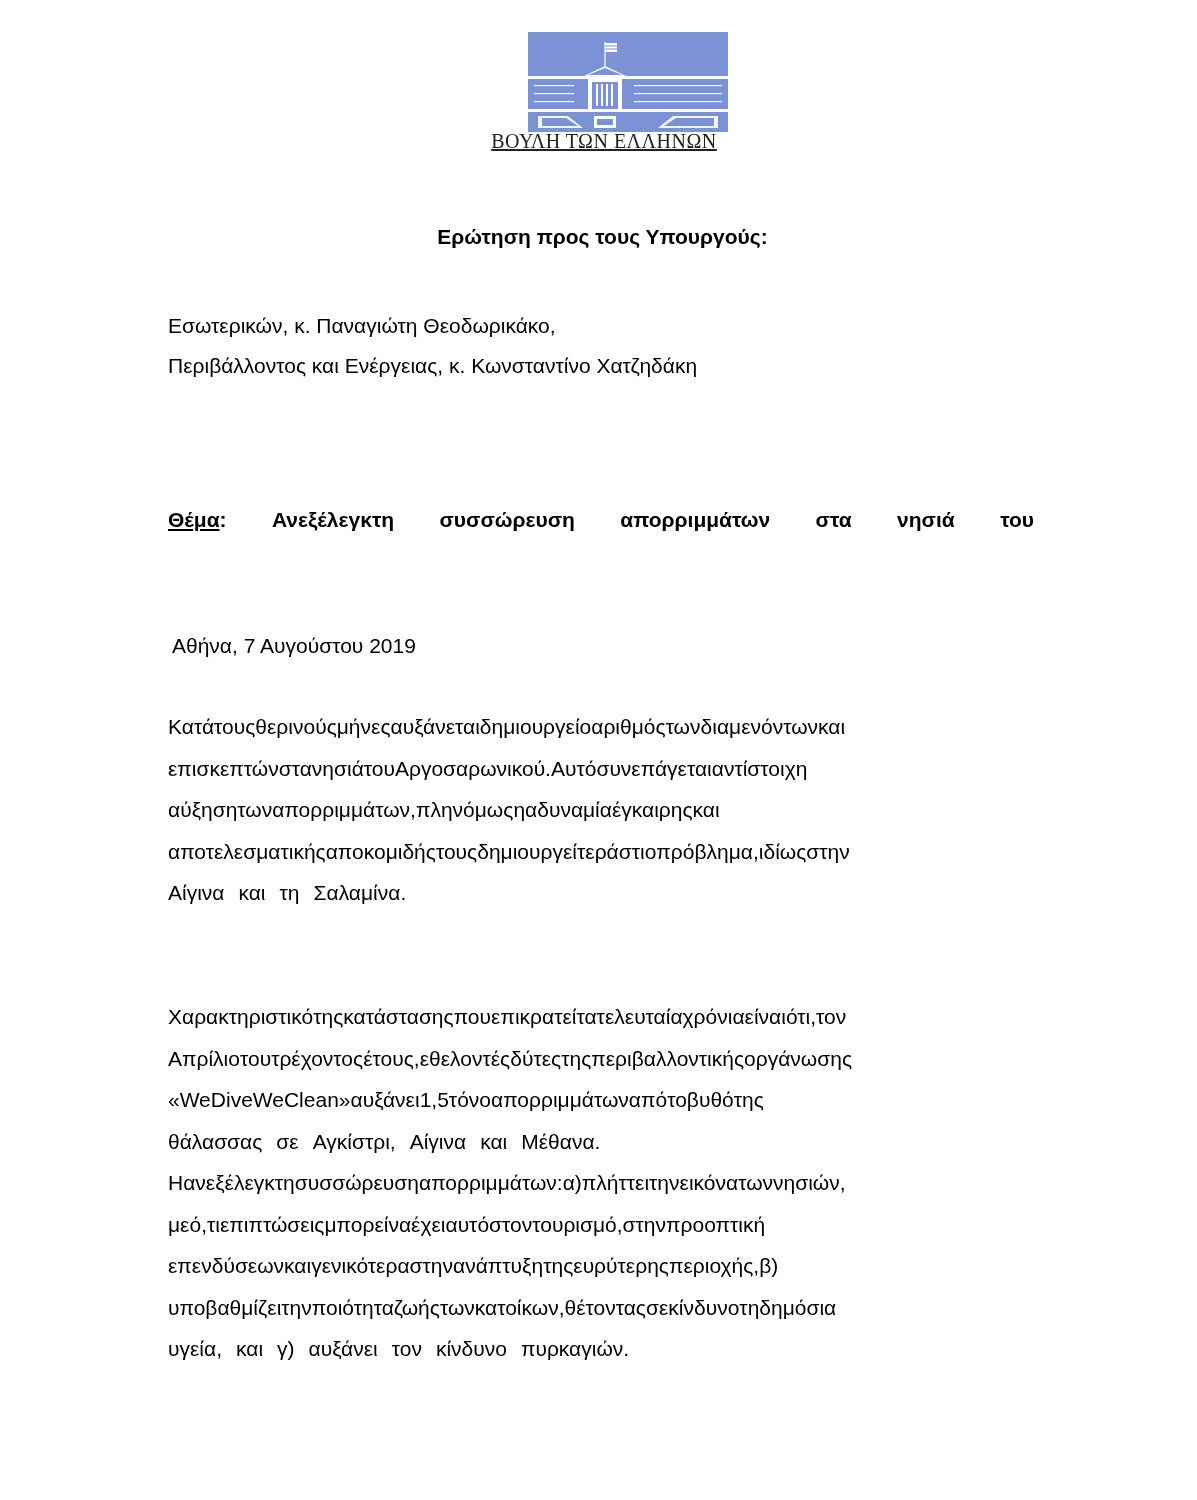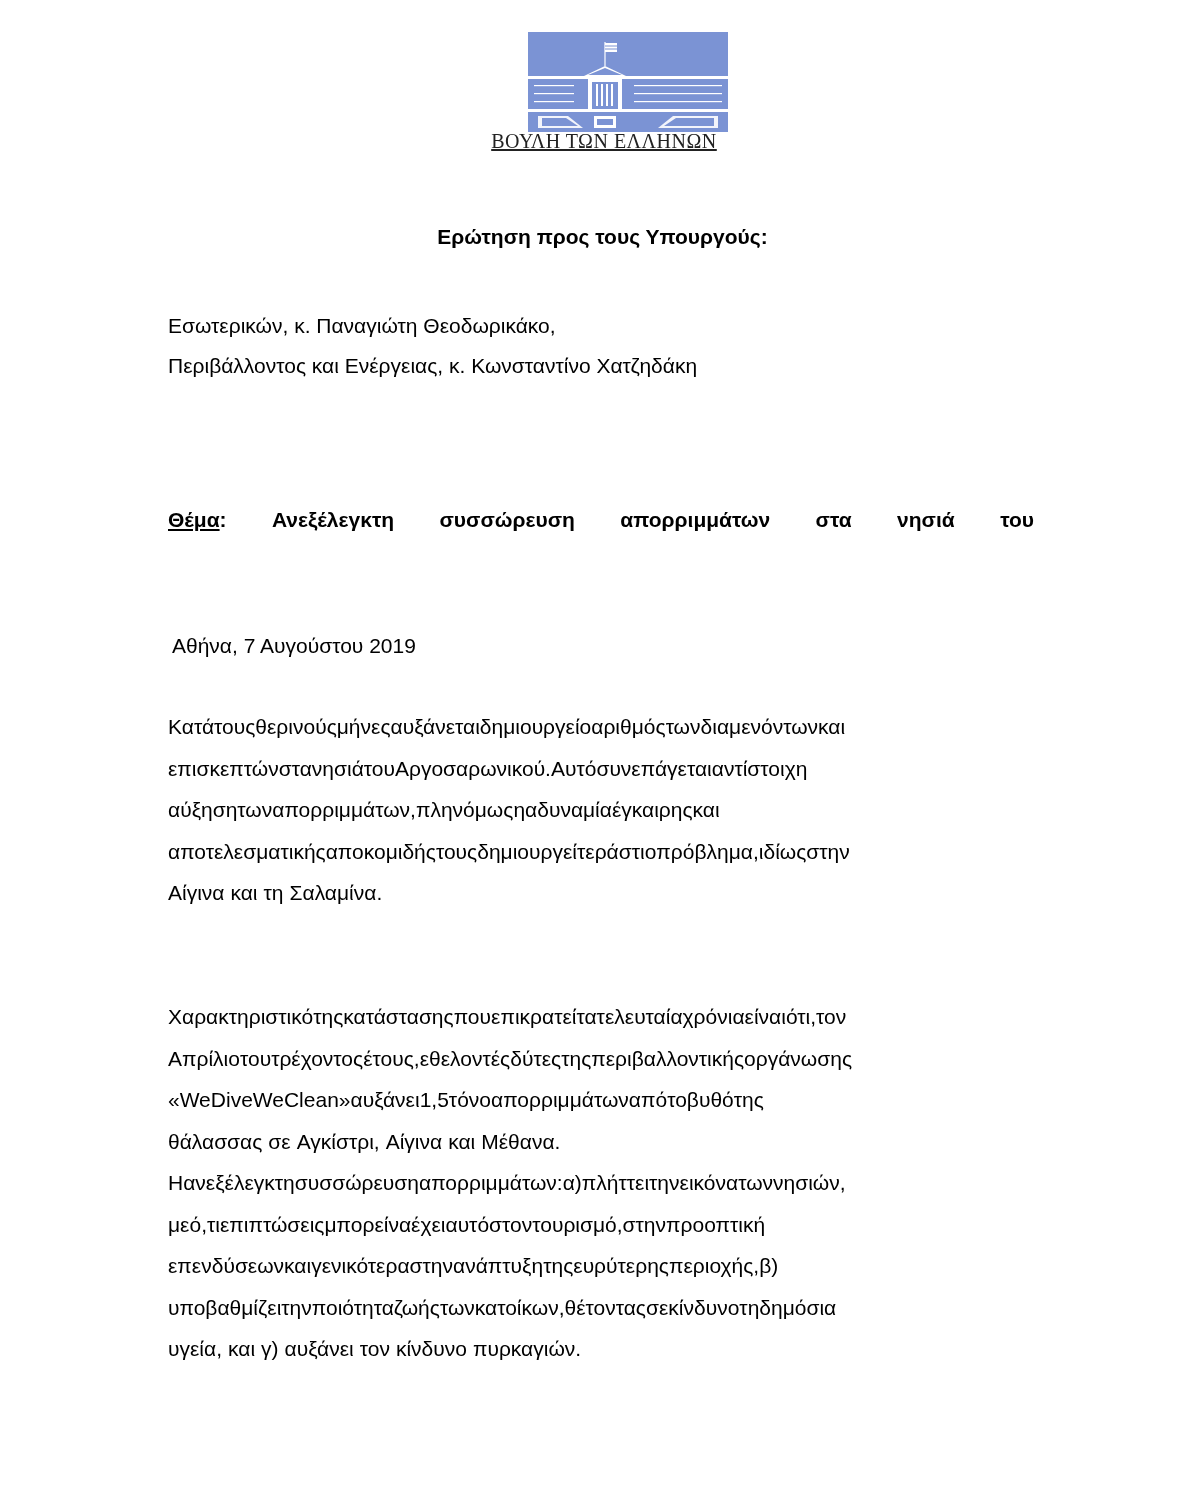--- a/index.html
+++ b/index.html
@@ -88,21 +88,21 @@
       width: 866px;
       font-size: 21px;
       line-height: 41.5px;
     }
     .para .ln {
       display: flex;
       white-space: nowrap;
     }
     .para .ln.last {
       justify-content: flex-start;
-      gap: 6px;
+      gap: 14px;
     }
     #p1 { top: 706px; }
     #p2 { top: 996px; }
     #p3 { top: 1162px; }
   </style>
 </head>
 <body>
 
 <div class="logo">
   <svg width="200" height="100" viewBox="0 0 200 100">

